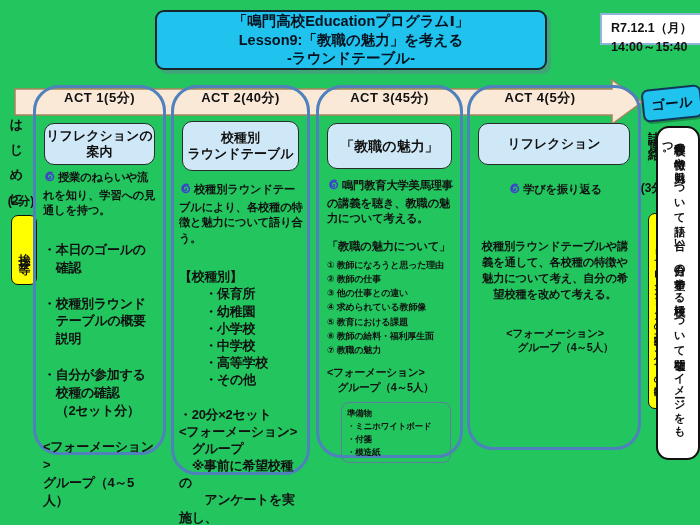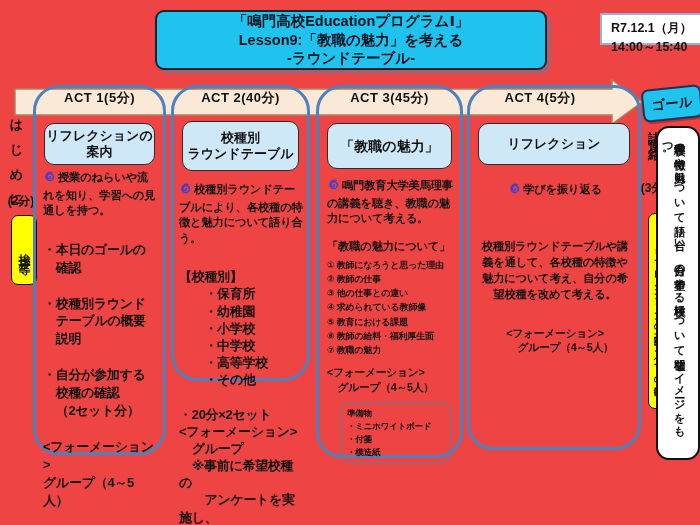--- a/index.html
+++ b/index.html
@@ -1,16 +1,16 @@
 <!DOCTYPE html>
 <html><head>
 <meta charset="utf-8">
 <style>
   html,body{margin:0;padding:0;background:#fff;}
-  .stage{position:relative;width:700px;height:525px;background:#ef4444;overflow:hidden;
+  .stage{position:relative;width:700px;height:525px;background:#22c55e;overflow:hidden;
          font-family:"Liberation Sans","DejaVu Sans",sans-serif;color:#111;}
   
   .title-box{position:absolute;left:155px;top:10px;width:388px;height:56px;
     background:#1fc3ee;border:2px solid #17262e;border-radius:9px;
     box-shadow:4px 4px 0 rgba(96,126,148,.45);
     display:flex;flex-direction:column;justify-content:center;align-items:center;
     font-weight:700;font-size:14.5px;line-height:18.5px;color:#06121f;text-align:center;}
   .date-box{position:absolute;left:600px;top:13px;width:120px;height:32px;
     background:#fff;border:2px solid #8fb4d9;padding:4px 0 0 9px;box-sizing:border-box;
     font-weight:700;font-size:12.5px;line-height:19px;}
@@ -21,21 +21,21 @@
   .act-1{left:33px;width:133px;} .act-2{left:171px;width:139px;}
   .act-3{left:316px;width:147px;} .act-4{left:467px;width:146px;}
   .goal-badge{position:absolute;left:642px;top:87px;width:56px;height:29px;
     background:#1fc3ee;border:2px solid #14365c;border-radius:7px;
     box-shadow:2px 2px 0 rgba(0,0,0,.25);transform:rotate(-6deg);z-index:4;
     display:flex;align-items:center;justify-content:center;font-weight:700;font-size:13.5px;color:#06121f;}
   
   .panel{position:absolute;top:85px;border:3px solid #4f81bd;border-radius:26px;
     background:transparent;z-index:2;box-sizing:border-box;}
   .p1{left:33px;width:133px;height:370px;}
-  .p2{left:171px;width:139px;height:296px;}
+  .p2{left:171px;width:139px;height:390px;}
   .p3{left:316px;width:147px;height:373px;}
   .p4{left:467px;width:174px;height:365px;}
   .hdr{position:absolute;left:8px;right:8px;border:1.5px solid #2b2b2b;border-radius:10px;
     background:#cfe8f7;display:flex;align-items:center;justify-content:center;text-align:center;
     font-weight:700;font-size:13px;line-height:1.2;white-space:pre-line;}
   .p1 .hdr{top:35px;height:40px;} .p2 .hdr{top:33px;height:48px;}
   .p3 .hdr{top:35px;height:44px;font-size:14px;} .p4 .hdr{top:35px;height:40px;}
   .content{position:absolute;font-weight:700;}
   .p1 .content{left:7px;right:4px;top:82px;}
   .p2 .content{left:5px;right:3px;top:94px;}

